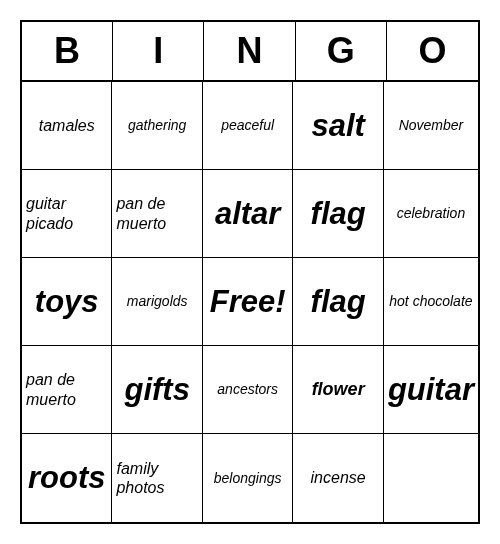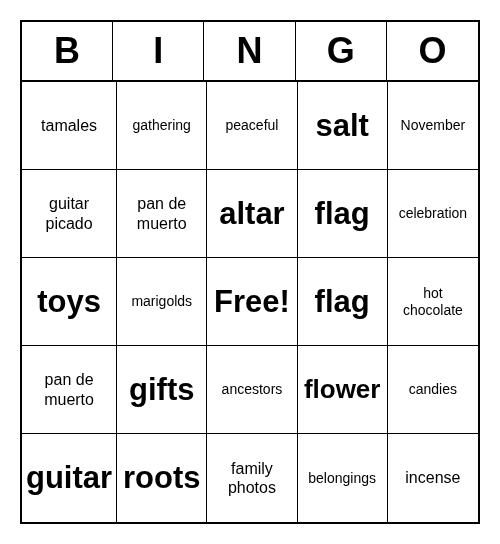--- a/index.html
+++ b/index.html
@@ -46,22 +46,23 @@
       grid-template-columns: repeat(5, 1fr);
     }
 
     .bingo-cell {
       border-right: 1px solid #000;
       border-bottom: 1px solid #000;
       min-height: 88px;
       display: flex;
       align-items: center;
       justify-content: center;
-      text-align: center;
+      text-align: left;
       padding: 12px 4px;
+      font-style: italic;
     }
 
     .bingo-cell:nth-child(5n) {
       border-right: none;
     }
 
     .bingo-grid .bingo-cell:nth-child(n+21) {
       border-bottom: none;
     }
 
@@ -71,21 +72,21 @@
 
     .size-small {
       font-size: 14px;
     }
 
     .size-medium {
       font-size: 16px;
     }
 
     .size-large {
-      font-size: 26px;
+      font-size: 18px;
       font-weight: bold;
     }
 
     .size-xlarge {
       font-size: 31px;
       font-weight: bold;
     }
   </style>
 </head>
 <body>
@@ -150,23 +151,20 @@
       <div class="bingo-cell">
         <span class="cell-text size-xlarge">gifts</span>
       </div>
       <div class="bingo-cell">
         <span class="cell-text size-small">ancestors</span>
       </div>
       <div class="bingo-cell">
         <span class="cell-text size-large">flower</span>
       </div>
       <div class="bingo-cell">
-        <span class="cell-text size-small">candies</span>
-      </div>
-      <div class="bingo-cell">
         <span class="cell-text size-xlarge">guitar</span>
       </div>
       <div class="bingo-cell">
         <span class="cell-text size-xlarge">roots</span>
       </div>
       <div class="bingo-cell">
         <span class="cell-text size-medium">family photos</span>
       </div>
       <div class="bingo-cell">
         <span class="cell-text size-small">belongings</span>

